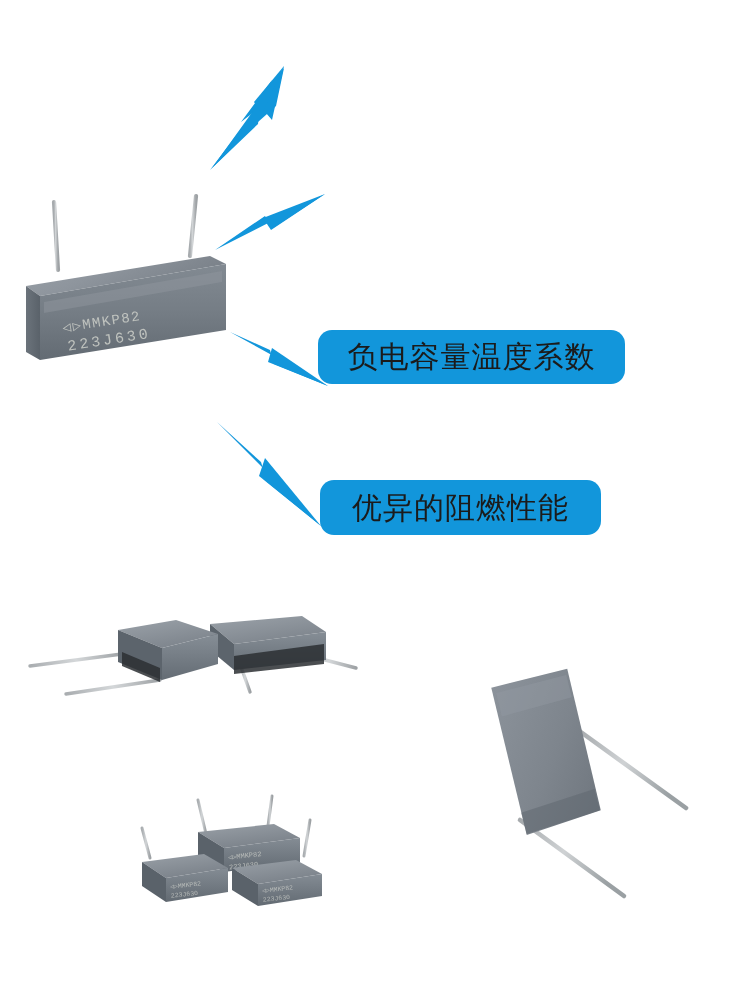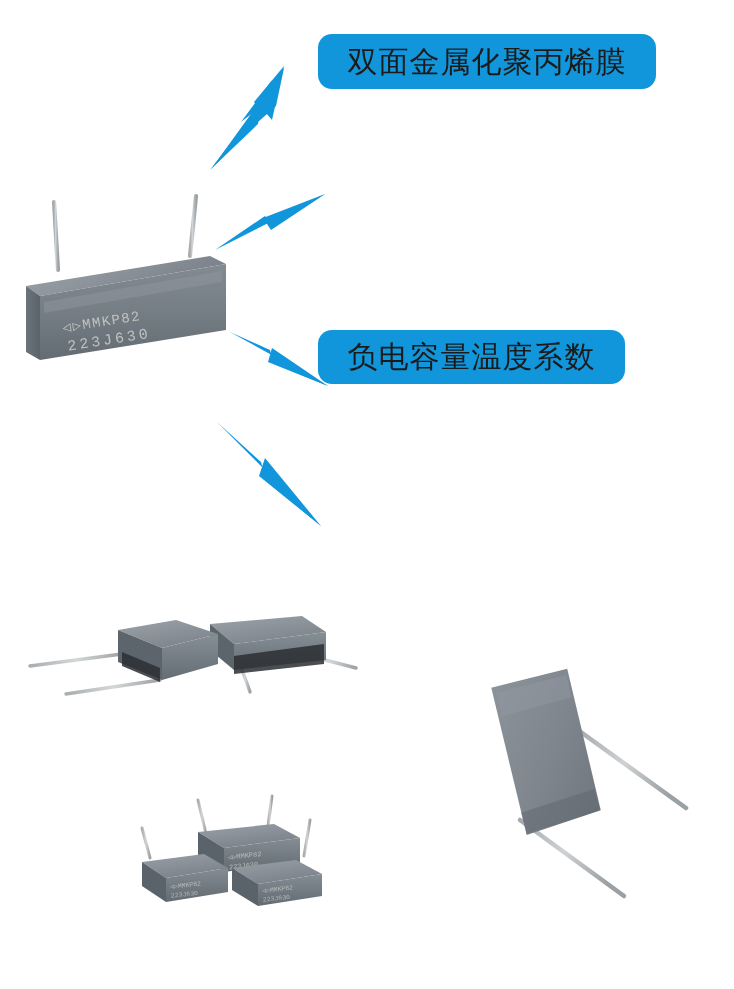--- a/index.html
+++ b/index.html
@@ -123,25 +123,25 @@
   <svg class="arrow-svg arrow-3" viewBox="0 0 100 62" xmlns="http://www.w3.org/2000/svg">
     <path d="M0 2 L98 56 L44 34 L40 20 Z" fill="#1296db"></path>
     <path d="M98 56 L38 32 L42 18 Z" fill="#1296db"></path>
   </svg>
 
   <svg class="arrow-svg arrow-4" viewBox="0 0 116 112" xmlns="http://www.w3.org/2000/svg">
     <path d="M2 2 L106 106 L52 62 L46 42 Z" fill="#1296db"></path>
     <path d="M106 106 L44 56 L50 38 Z" fill="#1296db"></path>
   </svg>
 
-  <div class="label-pill pill-1" style="background:#1296db">
-    <span>双面金属化聚丙烯膜</span>
-  </div>
   <div class="label-pill pill-3" style="background:#1296db">
     <span>负电容量温度系数</span>
+  </div>
+  <div class="label-pill pill-4" style="background:#1296db">
+    <span>优异的阻燃性能</span>
   </div>
 
   <div class="photo-pair">
     <svg class="photo-svg" viewBox="0 0 340 125" xmlns="http://www.w3.org/2000/svg">
       <defs>
         <linearGradient id="pTop" x1="0" y1="0" x2="0.6" y2="1">
           <stop offset="0" stop-color="#9ba2a9"></stop>
           <stop offset="1" stop-color="#7d848c"></stop>
         </linearGradient>
         <linearGradient id="pFace" x1="0" y1="0" x2="0" y2="1">

